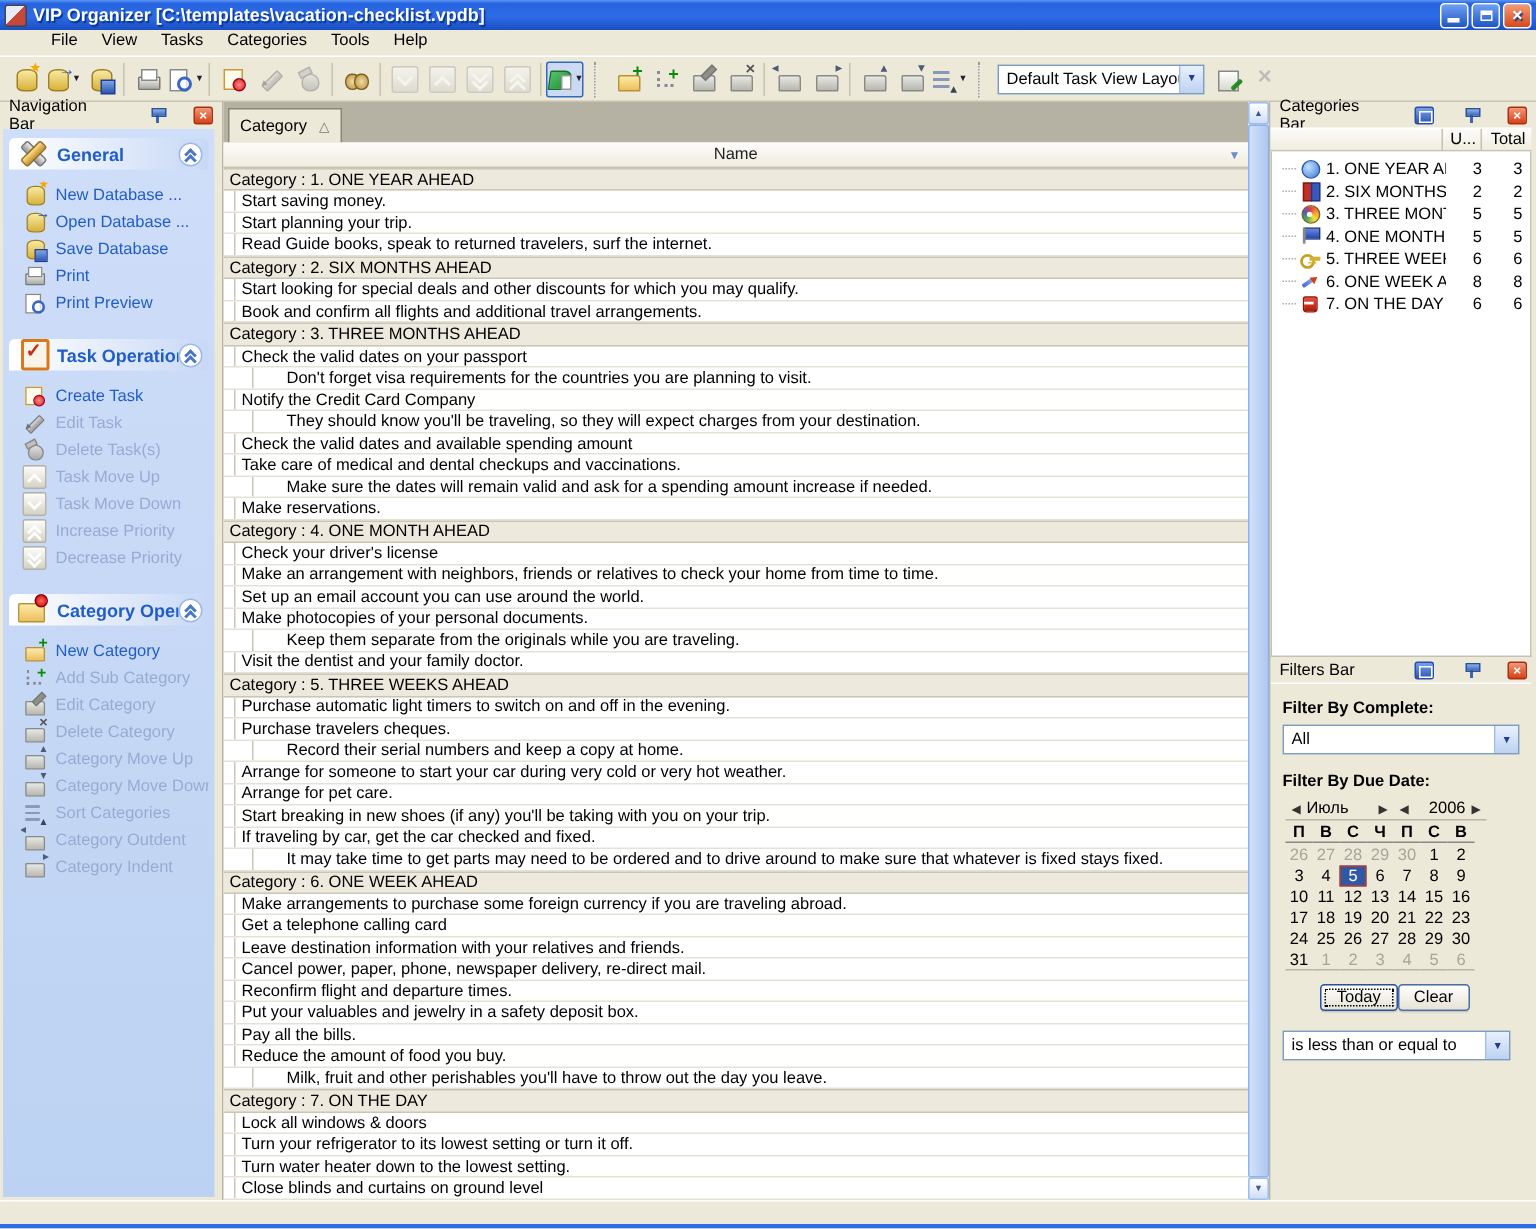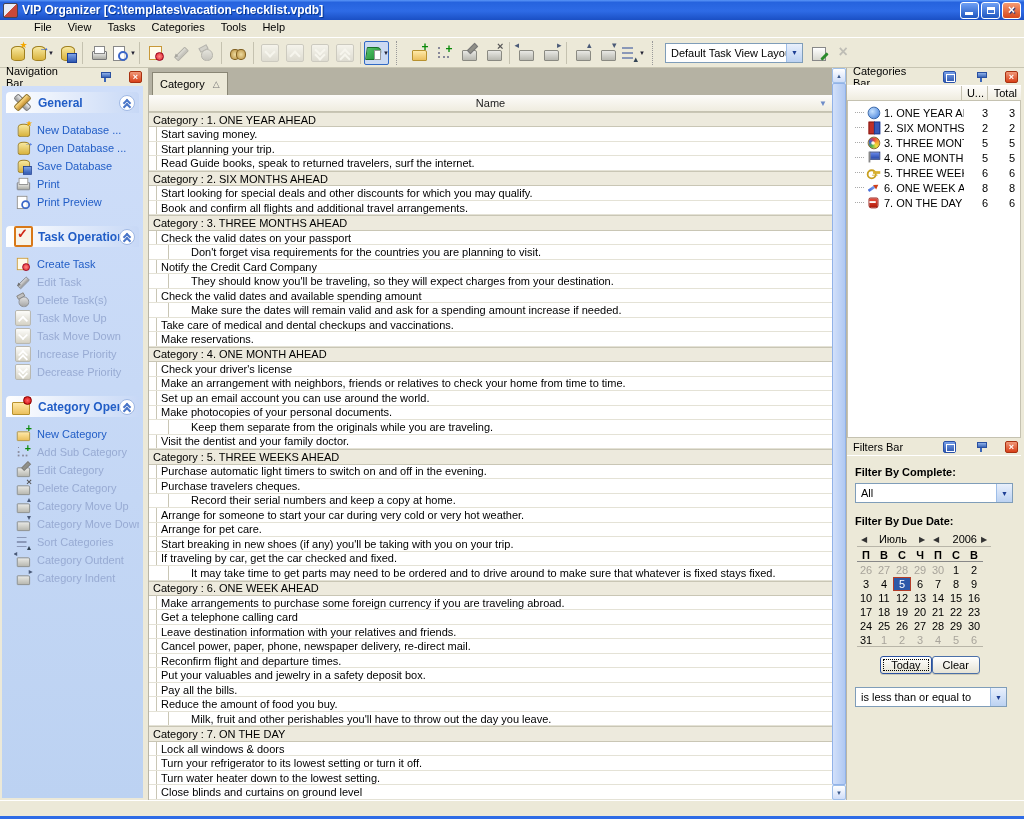--- a/index.html
+++ b/index.html
@@ -158,21 +158,21 @@
   .cat7-alarm::after{width:7px;height:2px;background:#fff;left:3px;top:6px}
 
   
   .filters-panel{flex:1;display:flex;flex-direction:column;overflow:hidden}
   .fbody{flex:1;padding:8px 8px 0 8px;background:#ECE9D8;border-top:1px solid #fff;overflow:hidden}
   .flabel{font-weight:bold;margin:2px 0 5px 0}
   .fb-combo{width:158px;margin-bottom:10px}
   .calendar{width:134px;margin:4px 0 0 2px}
   .calhead{display:flex;align-items:center;height:15px;border-bottom:1px solid #B8B5A8;margin-bottom:1px}
   .calhead .arr{width:14px;font-size:8px;color:#333;text-align:center;cursor:default}
-  .calhead .mon{flex:1;text-align:center}
+  .calhead .mon{flex:1;}
   .calhead .yr{width:34px;text-align:right}
   .calgrid{display:grid;grid-template-columns:repeat(7,18px)}
   .cday{height:14px;display:flex;align-items:center;justify-content:center}
   .cday.hd{font-weight:bold;border-bottom:1px solid #888;margin-bottom:1px}
   .cday.muted{color:#A8A49B}
   .cday.sel{background:#2E59A8;color:#fff;border:1px solid #B43C28}
   .cday.last{border-bottom:1px solid #B8B5A8}
   .calbtns{display:flex;justify-content:center;margin:9px 0 0 0;width:150px}
   .xpbtn{height:18px;border:1px solid #4A6FA8;border-radius:3px;background:linear-gradient(#FFF,#E6E3D5);padding:0 10px;display:flex;align-items:center;box-shadow:0 1px 0 #CCC9B8}
   .xpbtn.def{outline:1px dotted #000;outline-offset:-4px;border-color:#2A50A0}
@@ -469,25 +469,25 @@
         </div>
         <div class="row task lvl0">
           <div class="cell">Notify the Credit Card Company</div>
         </div>
         <div class="row task lvl1">
           <div class="cell">They should know you'll be traveling, so they will expect charges from your destination.</div>
         </div>
         <div class="row task lvl0">
           <div class="cell">Check the valid dates and available spending amount</div>
         </div>
+        <div class="row task lvl0">
+          <div class="cell">Take care of medical and dental checkups and vaccinations.</div>
+        </div>
         <div class="row task lvl1">
           <div class="cell">Make sure the dates will remain valid and ask for a spending amount increase if needed.</div>
-        </div>
-        <div class="row task lvl0">
-          <div class="cell">Take care of medical and dental checkups and vaccinations.</div>
         </div>
         <div class="row task lvl0">
           <div class="cell">Make reservations.</div>
         </div>
         <div class="row cat">Category : 4. ONE MONTH AHEAD</div>
         <div class="row task lvl0">
           <div class="cell">Check your driver's license</div>
         </div>
         <div class="row task lvl0">
           <div class="cell">Make an arrangement with neighbors, friends or relatives to check your home from time to time.</div>

